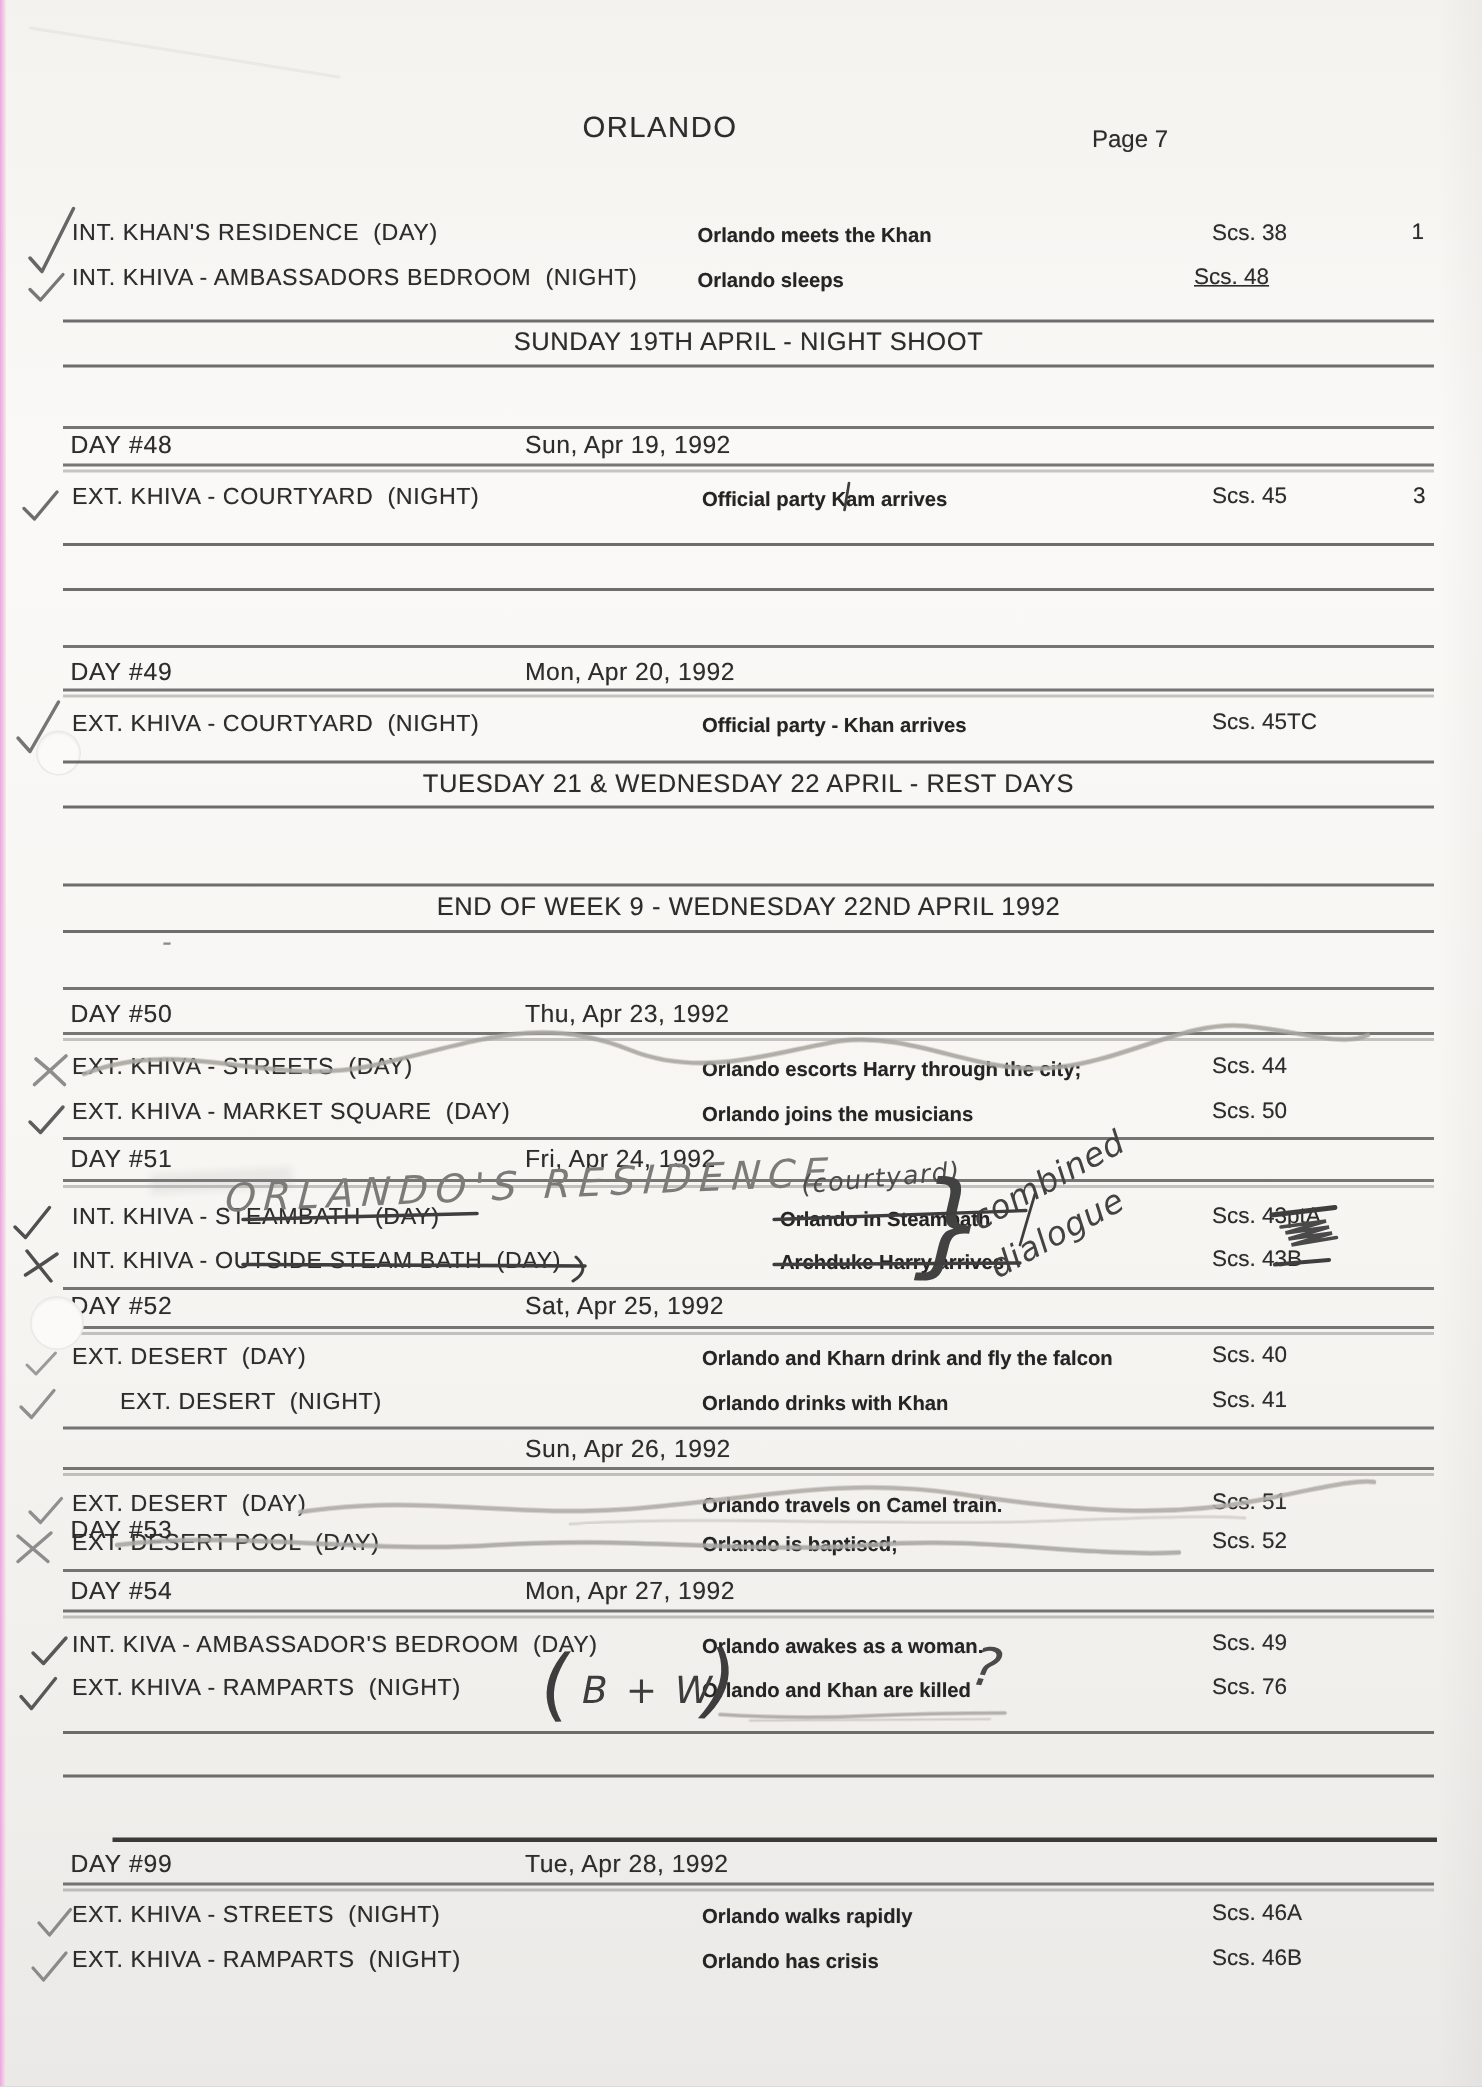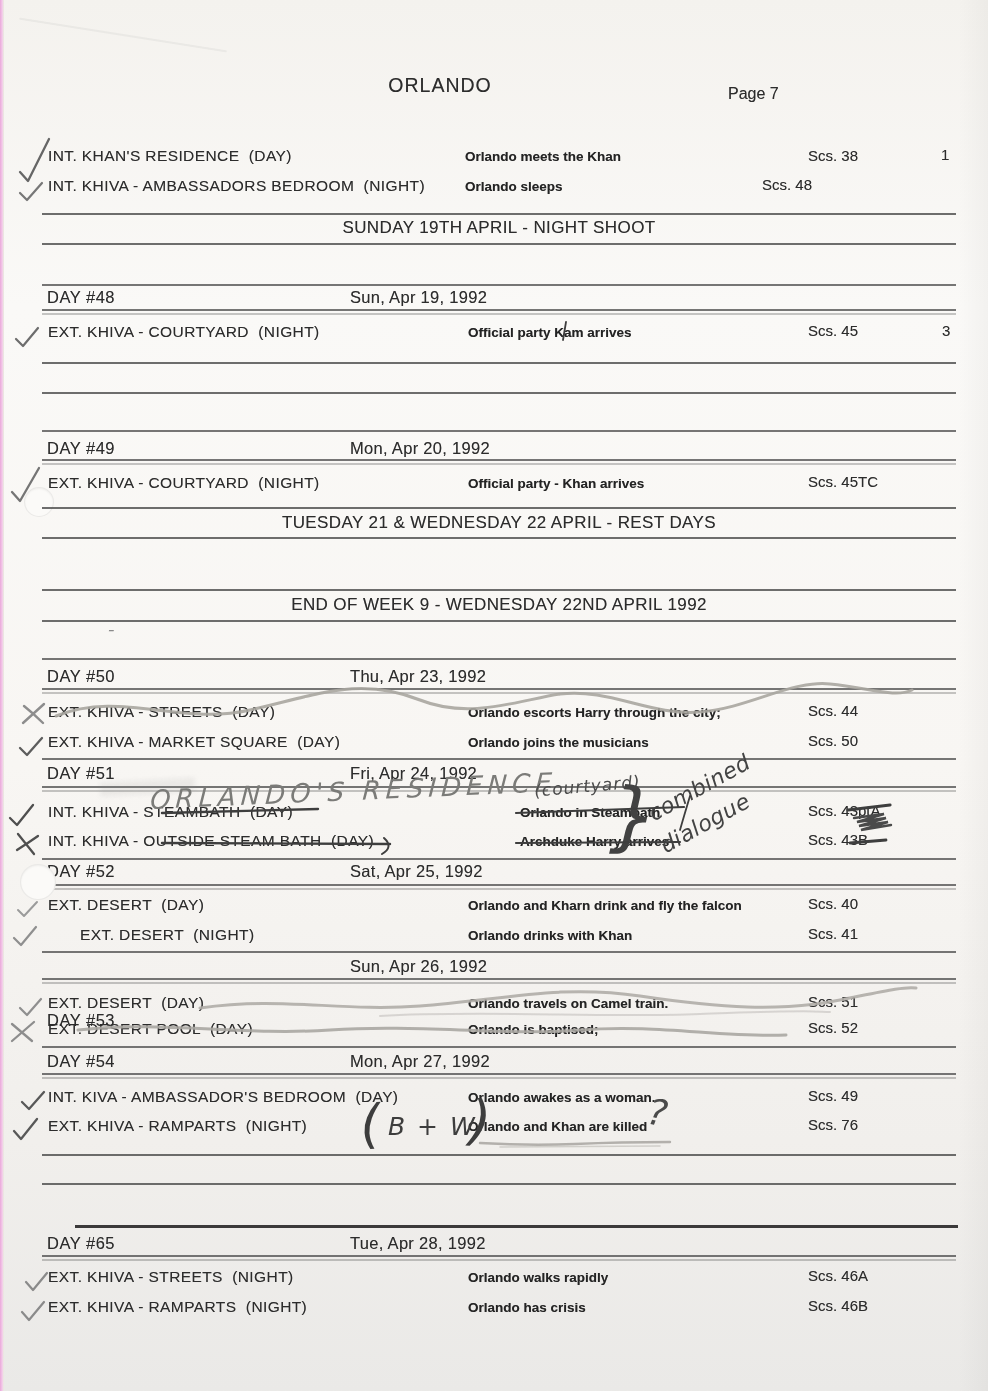--- a/index.html
+++ b/index.html
@@ -48,21 +48,21 @@
   <div class="abs title txt" style="left:290px;top:74px;width:300px;">ORLANDO</div>
   <div class="abs pagelabel txt" style="left:728px;top:85px;">Page 7</div>
 
   <div class="abs loc txt" style="left:48px;top:147px;">INT. KHAN'S RESIDENCE  (DAY)</div>
   <div class="abs desc txt" style="left:465px;top:149px;">Orlando meets the Khan</div>
   <div class="abs scs txt" style="left:808px;top:147px;">Scs. 38</div>
   <div class="abs cnt txt" style="left:941px;top:146px;">1</div>
 
   <div class="abs loc txt" style="left:48px;top:177px;">INT. KHIVA - AMBASSADORS BEDROOM  (NIGHT)</div>
   <div class="abs desc txt" style="left:465px;top:179px;">Orlando sleeps</div>
-  <div class="abs scs txt" style="left:762px;top:176px;">Scs. 48</div>
+  <div class="abs scs txt" style="left:796px;top:176px;text-decoration:underline;">Scs. 48</div>
 
   <div class="hr" style="left:42px;top:213px;width:914px;"></div>
   <div class="abs banner txt" style="top:218px;">SUNDAY 19TH APRIL - NIGHT SHOOT</div>
   <div class="hr" style="left:42px;top:243px;width:914px;"></div>
 
   <div class="hr thin" style="left:42px;top:284px;width:914px;"></div>
   <div class="abs dlabel txt" style="left:47px;top:288px;">DAY #48</div>
   <div class="abs ddate txt" style="left:350px;top:288px;">Sun, Apr 19, 1992</div>
   <div class="hr thin" style="left:42px;top:309px;width:914px;"></div>
   <div class="hr thin ghost" style="left:42px;top:313px;width:914px;"></div>
@@ -175,21 +175,21 @@
 
   <div class="abs hand" style="left:360px;top:1098px;font-size:52px;font-weight:300;color:#3d3d3d;line-height:1;transform:rotate(-4deg);">(</div>
   <div class="abs hand" style="left:388px;top:1112px;font-size:25px;letter-spacing:2px;color:#3d3d3d;">B + W</div>
   <div class="abs hand" style="left:470px;top:1094px;font-size:54px;font-weight:300;color:#3d3d3d;line-height:1;transform:rotate(3deg);">)</div>
   <div class="abs hand" style="left:648px;top:1092px;font-size:36px;color:#4a4a4a;transform:rotate(10deg);">?</div>
 
   <div class="hr" style="left:42px;top:1154px;width:914px;"></div>
   <div class="hr" style="left:42px;top:1183px;width:914px;"></div>
 
   <div class="hr thick" style="left:75px;top:1225px;width:883px;"></div>
-  <div class="abs dlabel txt" style="left:47px;top:1234px;">DAY #65</div>
+  <div class="abs dlabel txt" style="left:47px;top:1234px;">DAY #99</div>
   <div class="abs ddate txt" style="left:350px;top:1234px;">Tue, Apr 28, 1992</div>
   <div class="hr thin" style="left:42px;top:1255px;width:914px;"></div>
   <div class="hr thin ghost" style="left:42px;top:1259px;width:914px;"></div>
 
   <div class="abs loc txt" style="left:48px;top:1268px;">EXT. KHIVA - STREETS  (NIGHT)</div>
   <div class="abs desc txt" style="left:468px;top:1270px;">Orlando walks rapidly</div>
   <div class="abs scs txt" style="left:808px;top:1267px;">Scs. 46A</div>
 
   <div class="abs loc txt" style="left:48px;top:1298px;">EXT. KHIVA - RAMPARTS  (NIGHT)</div>
   <div class="abs desc txt" style="left:468px;top:1300px;">Orlando has crisis</div>

